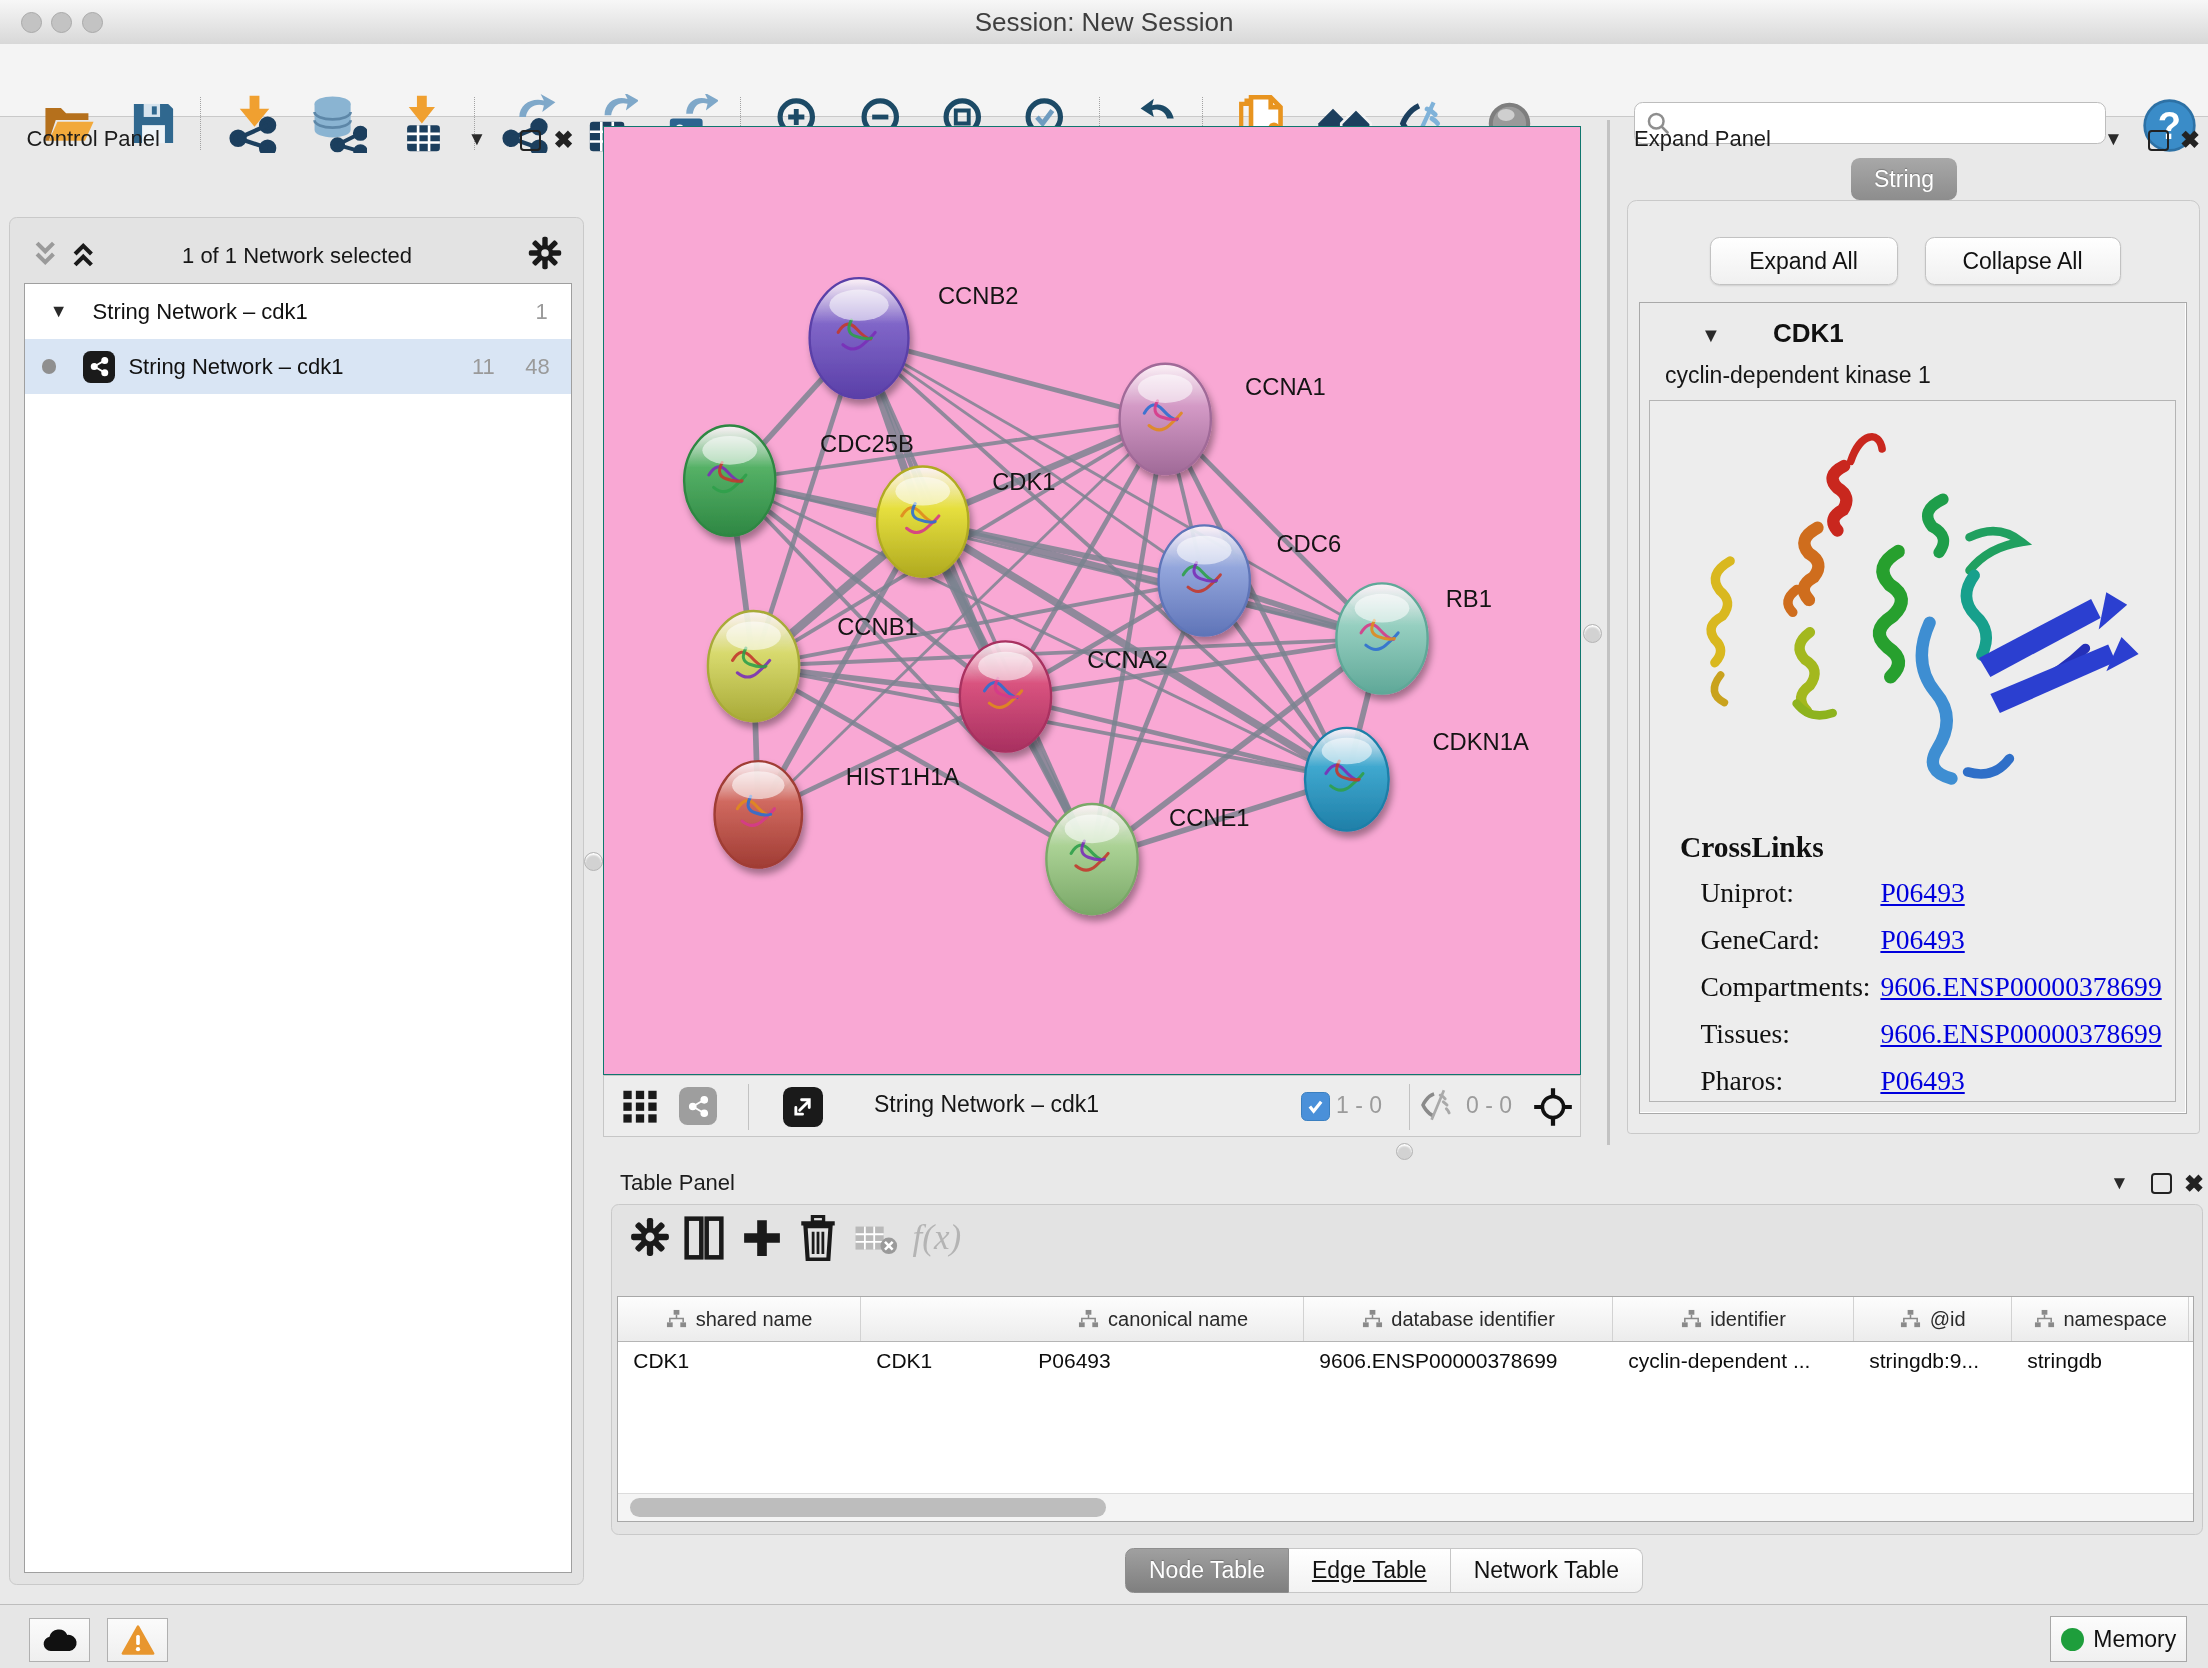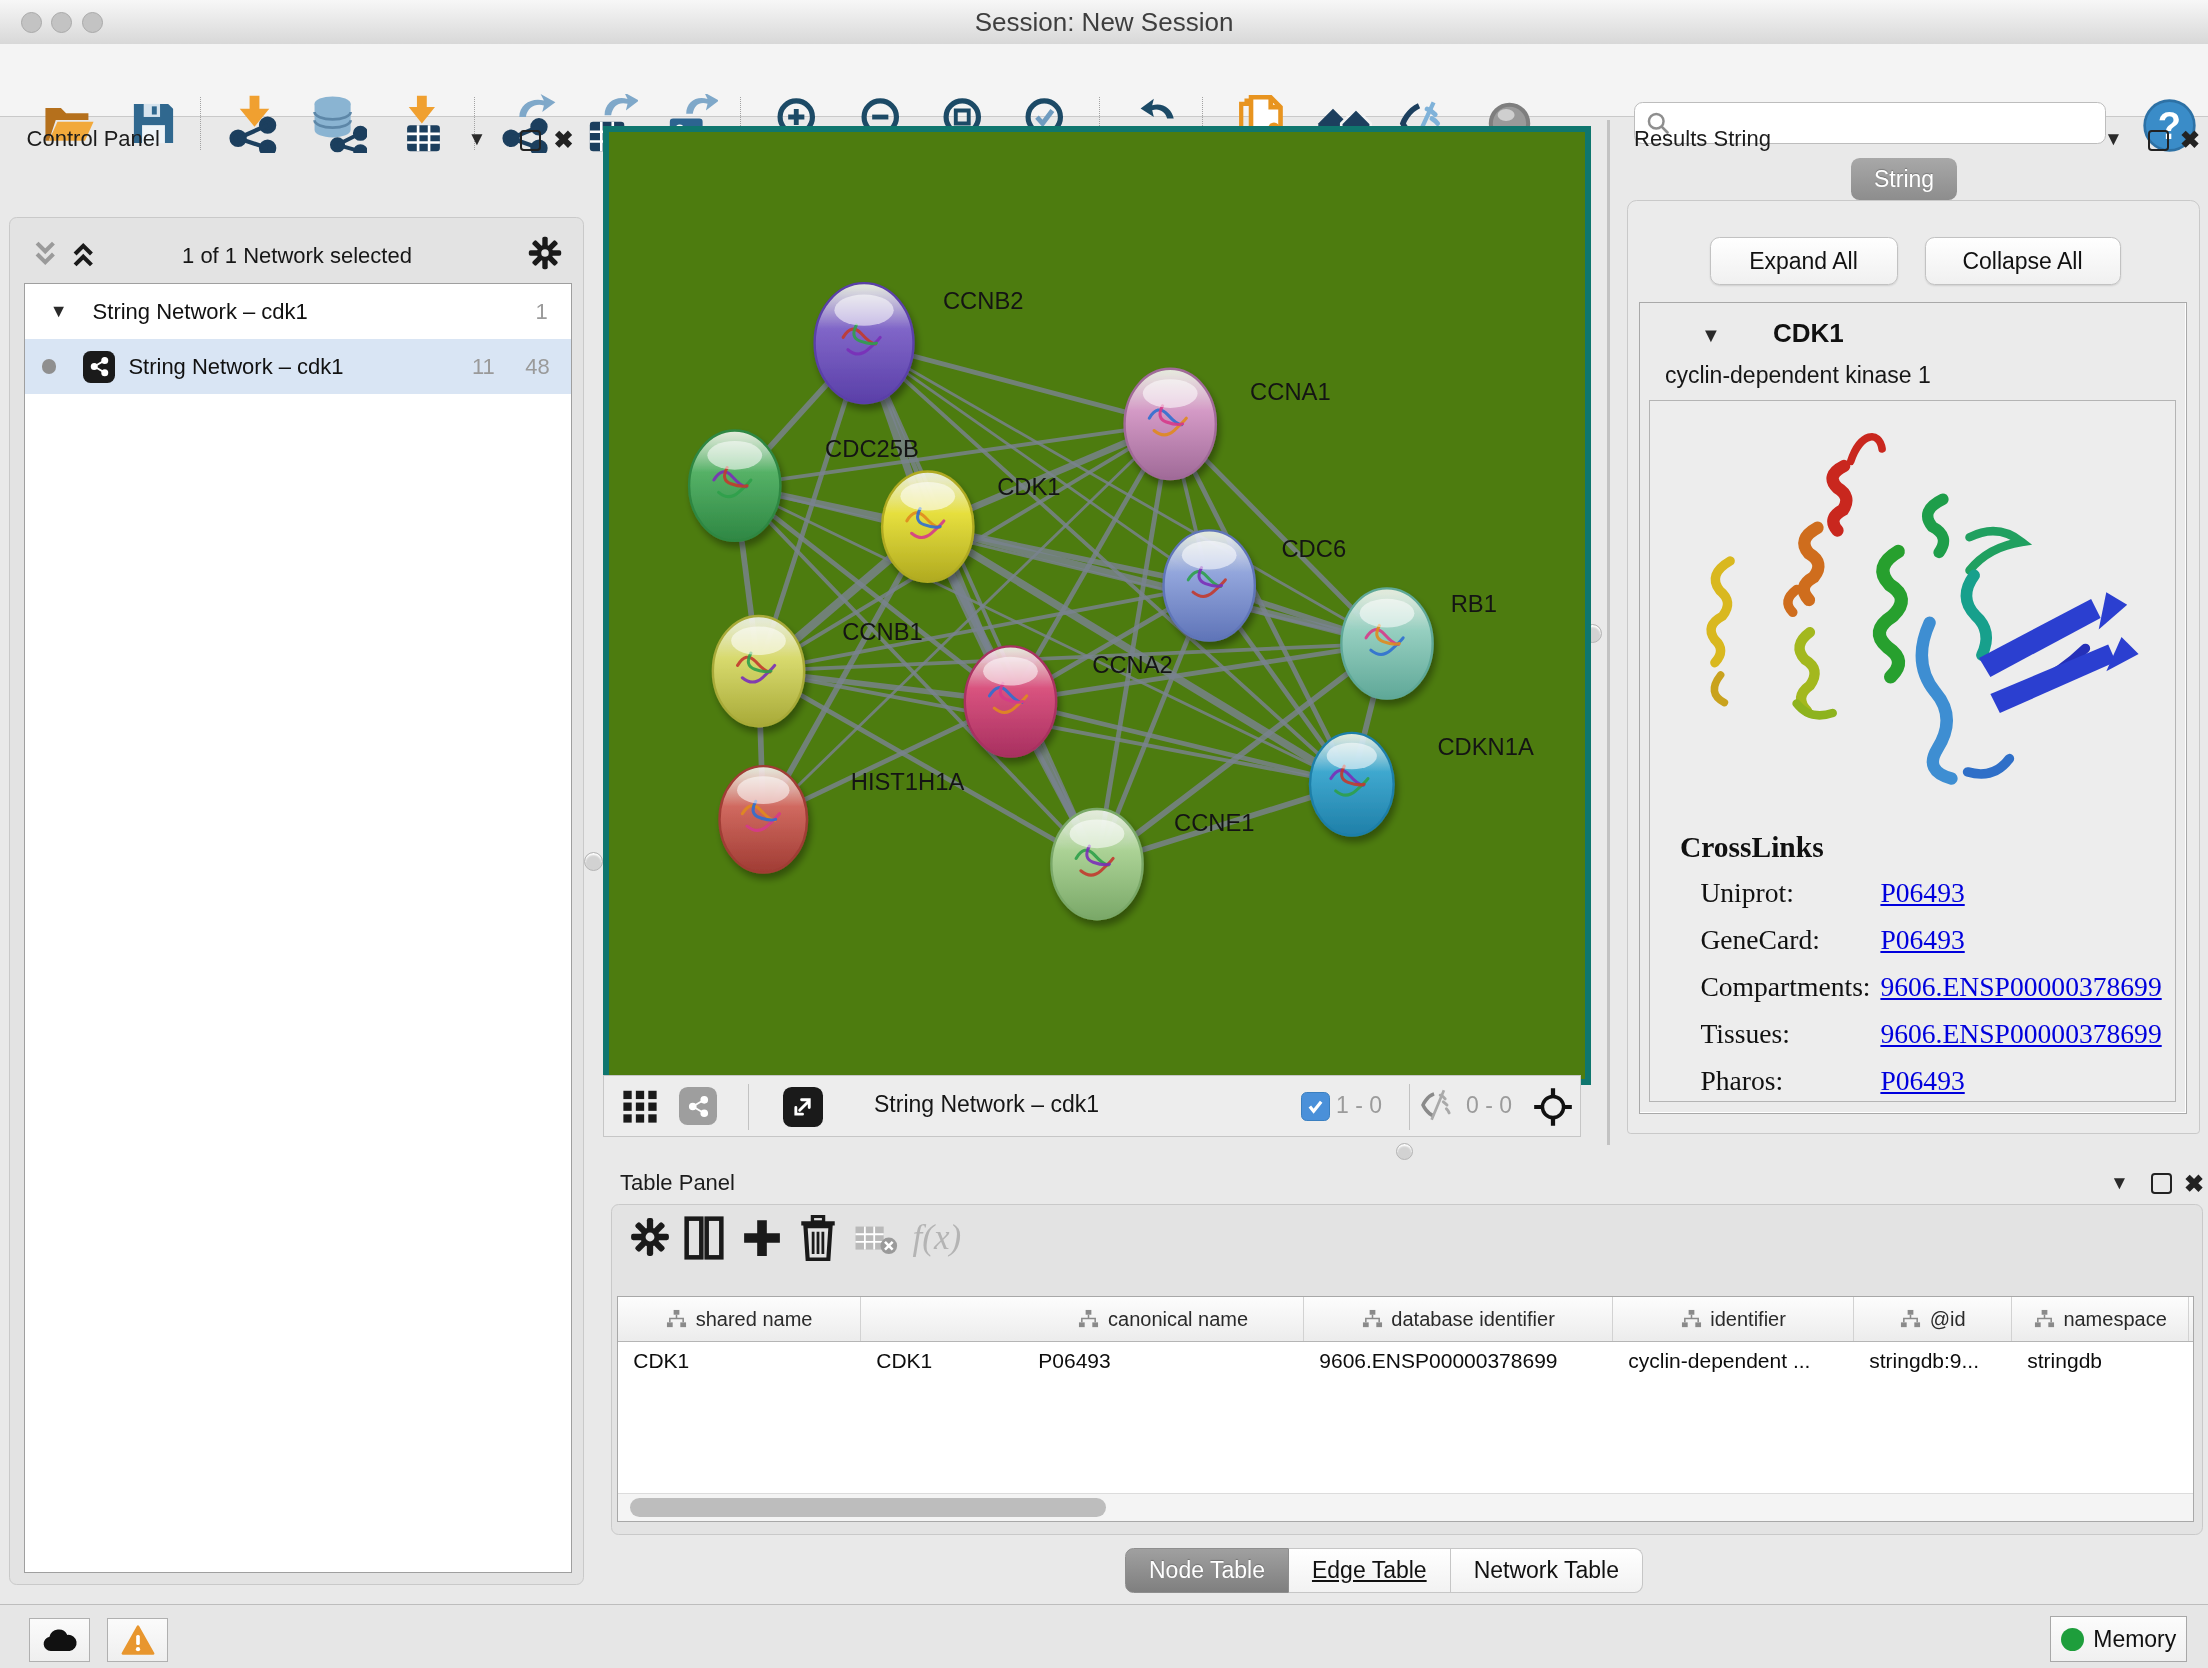--- a/index.html
+++ b/index.html
@@ -280,21 +280,21 @@
       </div>
     </div>
   </div>
 
   <div class="handle" style="left:584px;top:852px;"></div>
   <div class="abs" style="left:1607px;top:120px;width:2.9px;height:1025px;background:#c2c2c2;"></div>
   <div class="handle" style="left:1583px;top:624px;"></div>
   <div class="handle" style="left:1396px;top:1143px;width:15px;height:15px;"></div>
 
   <div class="abs" style="left:603px;top:126px;width:978px;height:1011px;">
-    <div class="abs" style="left:0;top:0;width:976px;height:947px;background:#4d7c0f;border:6px solid #0f766e;">
+    <div class="abs" style="left:0;top:0;width:976px;height:947px;background:#f9a8d4;border:1px solid #0f766e;">
       <svg id="net-svg" width="976" height="947" viewBox="0 0 1026 996">
           <defs>
             <filter id="nshadow" x="-50%" y="-50%" width="200%" height="200%">
               <feDropShadow dx="3" dy="6" stdDeviation="4" flood-color="#000" flood-opacity="0.35"></feDropShadow>
             </filter>
             <linearGradient id="ngrad0" x1="0" y1="0" x2="0" y2="1">
               <stop offset="0%" stop-color="#ffffff" stop-opacity="0.85"></stop>
               <stop offset="38%" stop-color="#8066c8" stop-opacity="1"></stop>
               <stop offset="100%" stop-color="#5a3fa8" stop-opacity="1"></stop>
             </linearGradient>
@@ -539,21 +539,21 @@
       <div class="abs" style="left:929px;top:10.5px;">
         <svg width="40" height="40" viewBox="0 0 34 34">
             <circle cx="17" cy="17" r="9" fill="none" stroke="#111" stroke-width="3"></circle>
             <path d="M17 1v7M17 26v7M1 17h7M26 17h7" stroke="#111" stroke-width="3.6"></path>
           </svg>
       </div>
     </div>
   </div>
 
   <div class="abs" style="left:1617px;top:120px;width:592px;height:1033px;">
-    <div class="abs panel-title" style="left:17px;top:5.7px;">Results String</div>
+    <div class="abs panel-title" style="left:17px;top:5.7px;">Expand Panel</div>
     <div class="abs glyph" style="left:487px;top:7.6px;font-size:19px;">▼</div>
     <div class="abs" style="left:531px;top:9.5px;width:17px;height:17px;border:2.9px solid #222;border-radius:3.8px;"></div>
     <div class="abs" style="left:563px;top:5.7px;font-size:24px;font-weight:bold;color:#222;">✖</div>
 
     <div class="abs" style="left:234px;top:38px;height:42px;line-height:42px;padding:0 23px;background:linear-gradient(#a8a8a8,#8d8d8d);color:#fff;font-size:23px;border-radius:8.6px;text-shadow:0 -1px 1px rgba(0,0,0,.25);z-index:2;">String</div>
 
     <div class="graypanel abs" style="left:9.5px;top:80px;width:571px;height:932px;background:#ebebeb;border-radius:9.5px 9.5px 3.8px 3.8px;">
       <div class="btn abs" style="left:82px;top:36px;width:186px;height:46px;">Expand All</div>
       <div class="btn abs" style="left:297px;top:36px;width:194px;height:46px;">Collapse All</div>
 

